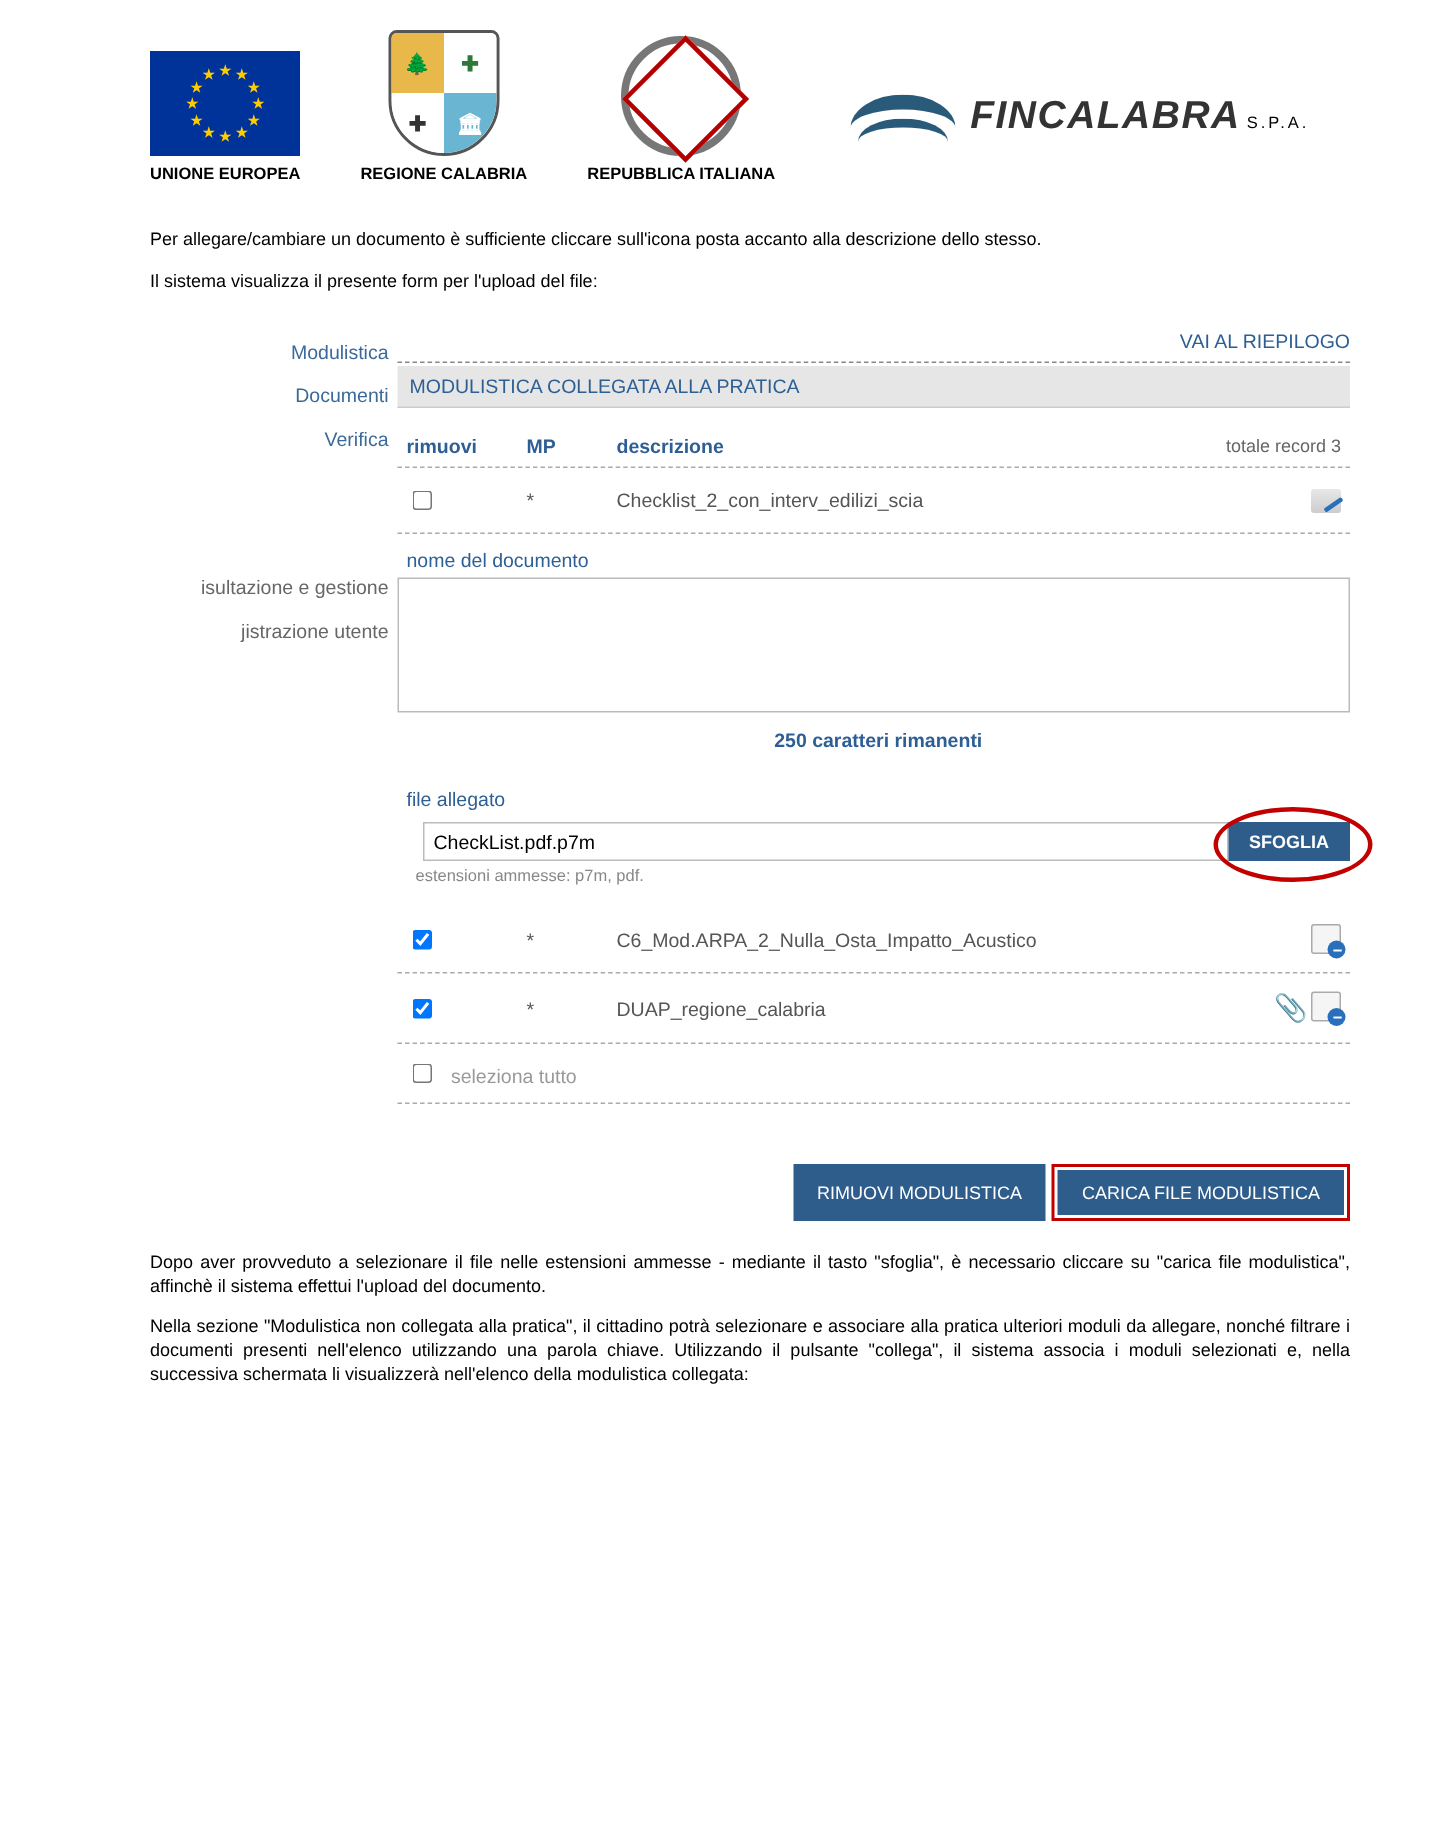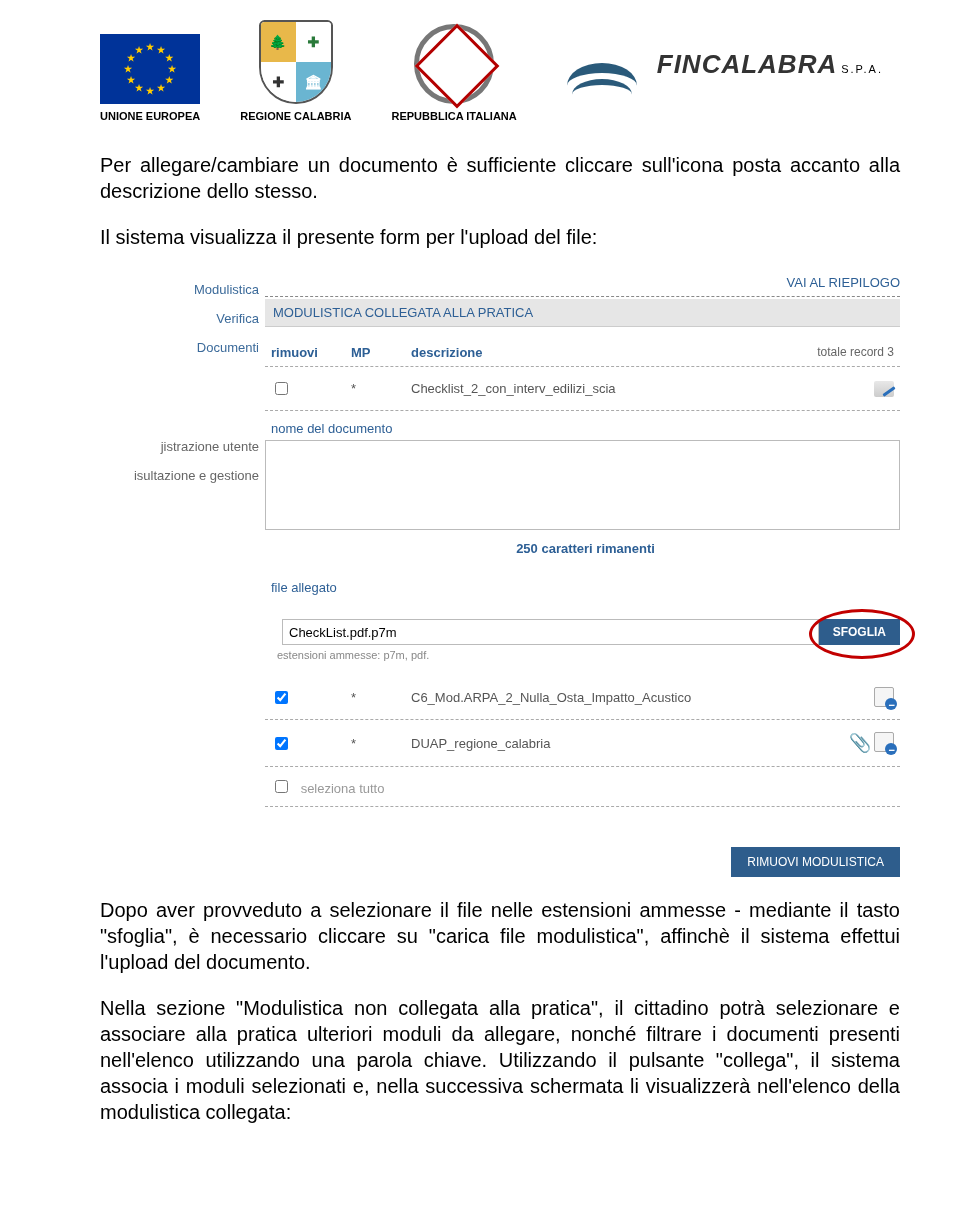--- a/index.html
+++ b/index.html
@@ -75,21 +75,22 @@
     transform: rotate(45deg);
   }
   .italy-gear {
     width: 80px; height: 80px;
     border: 5px solid #777;
     border-radius: 50%;
     box-sizing: border-box;
   }
   .fincalabra {
     display: flex;
-    gap: 20px;
+    align-items: center;
+    gap: 10px;
   }
   .fin-swoosh {
     width: 70px; height: 55px;
     position: relative;
   }
   .fin-swoosh::before {
     content: "";
     position: absolute;
     width: 70px; height: 35px;
     border-top: 10px solid #2a5a7a;
@@ -113,21 +114,21 @@
   }
   .fin-spa {
     font-size: 11px;
     font-weight: normal;
     font-style: normal;
     margin-left: 4px;
     letter-spacing: 2px;
   }
 
   .body-text {
-    font-size: 20px;
+    font-size: 12px;
     text-align: justify;
     line-height: 1.3;
   }
 
   
   .app-panel {
     margin: 25px 0 20px 0;
     font-family: "Segoe UI", Arial, sans-serif;
     font-size: 13px;
     color: #333;
@@ -254,21 +255,21 @@
     padding: 8px 0 0 6px;
     font-size: 13px;
     text-align: center;
   }
   .file-row {
     margin: 14px 0 0 6px;
   }
   .file-input-row {
     display: flex;
     align-items: center;
-    margin-top: 20px;
+    margin-top: 4px;
     padding-left: 11px;
   }
   .file-input {
     flex: 1;
     height: 26px;
     border: 1px solid #bbb;
     padding: 0 6px;
     font-size: 13px;
     box-sizing: border-box;
   }
@@ -385,25 +386,25 @@
       </div>
     </div>
   </div>
 
   <p class="body-text">Per allegare/cambiare un documento è sufficiente cliccare sull'icona posta accanto alla descrizione dello stesso.</p>
   <p class="body-text">Il sistema visualizza il presente form per l'upload del file:</p>
 
   <div class="app-panel">
     <div class="sidebar">
       <div class="sidebar-item">Modulistica</div>
+      <div class="sidebar-item">Documenti</div>
       <div class="sidebar-item">Verifica</div>
-      <div class="sidebar-item">Documenti</div>
       <div style="height:70px"></div>
+      <div class="sidebar-item gray">isultazione e gestione</div>
       <div class="sidebar-item gray">jistrazione utente</div>
-      <div class="sidebar-item gray">isultazione e gestione</div>
     </div>
 
     <div class="main-area">
       <div class="riepilogo-row">VAI AL RIEPILOGO</div>
       <div class="panel-title">MODULISTICA COLLEGATA ALLA PRATICA</div>
 
       <div class="table-head">
         <div class="col-rimuovi">rimuovi</div>
         <div class="col-mp">MP</div>
         <div class="col-desc">descrizione</div>
@@ -458,20 +459,23 @@
         </div>
       </div>
 
       <div class="sel-all">
         <input type="checkbox" style="">
         <span style="margin-left:6px">seleziona tutto</span>
       </div>
 
       <div class="bottom-buttons">
         <button class="btn-dark">RIMUOVI MODULISTICA</button>
+        <span class="btn-outline-red">
+          <button class="btn-dark">CARICA FILE MODULISTICA</button>
+        </span>
       </div>
     </div>
   </div>
 
 
   <p class="body-text">Dopo aver provveduto a selezionare il file nelle estensioni ammesse - mediante il tasto "sfoglia", è necessario cliccare su "carica file modulistica", affinchè il sistema effettui l'upload del documento.</p>
   <p class="body-text">Nella sezione "Modulistica non collegata alla pratica", il cittadino potrà selezionare e associare alla pratica ulteriori moduli da allegare, nonché filtrare i documenti presenti nell'elenco utilizzando una parola chiave. Utilizzando il pulsante "collega", il sistema associa i moduli selezionati e, nella successiva schermata li visualizzerà nell'elenco della modulistica collegata:</p>
 
 </div>
 

